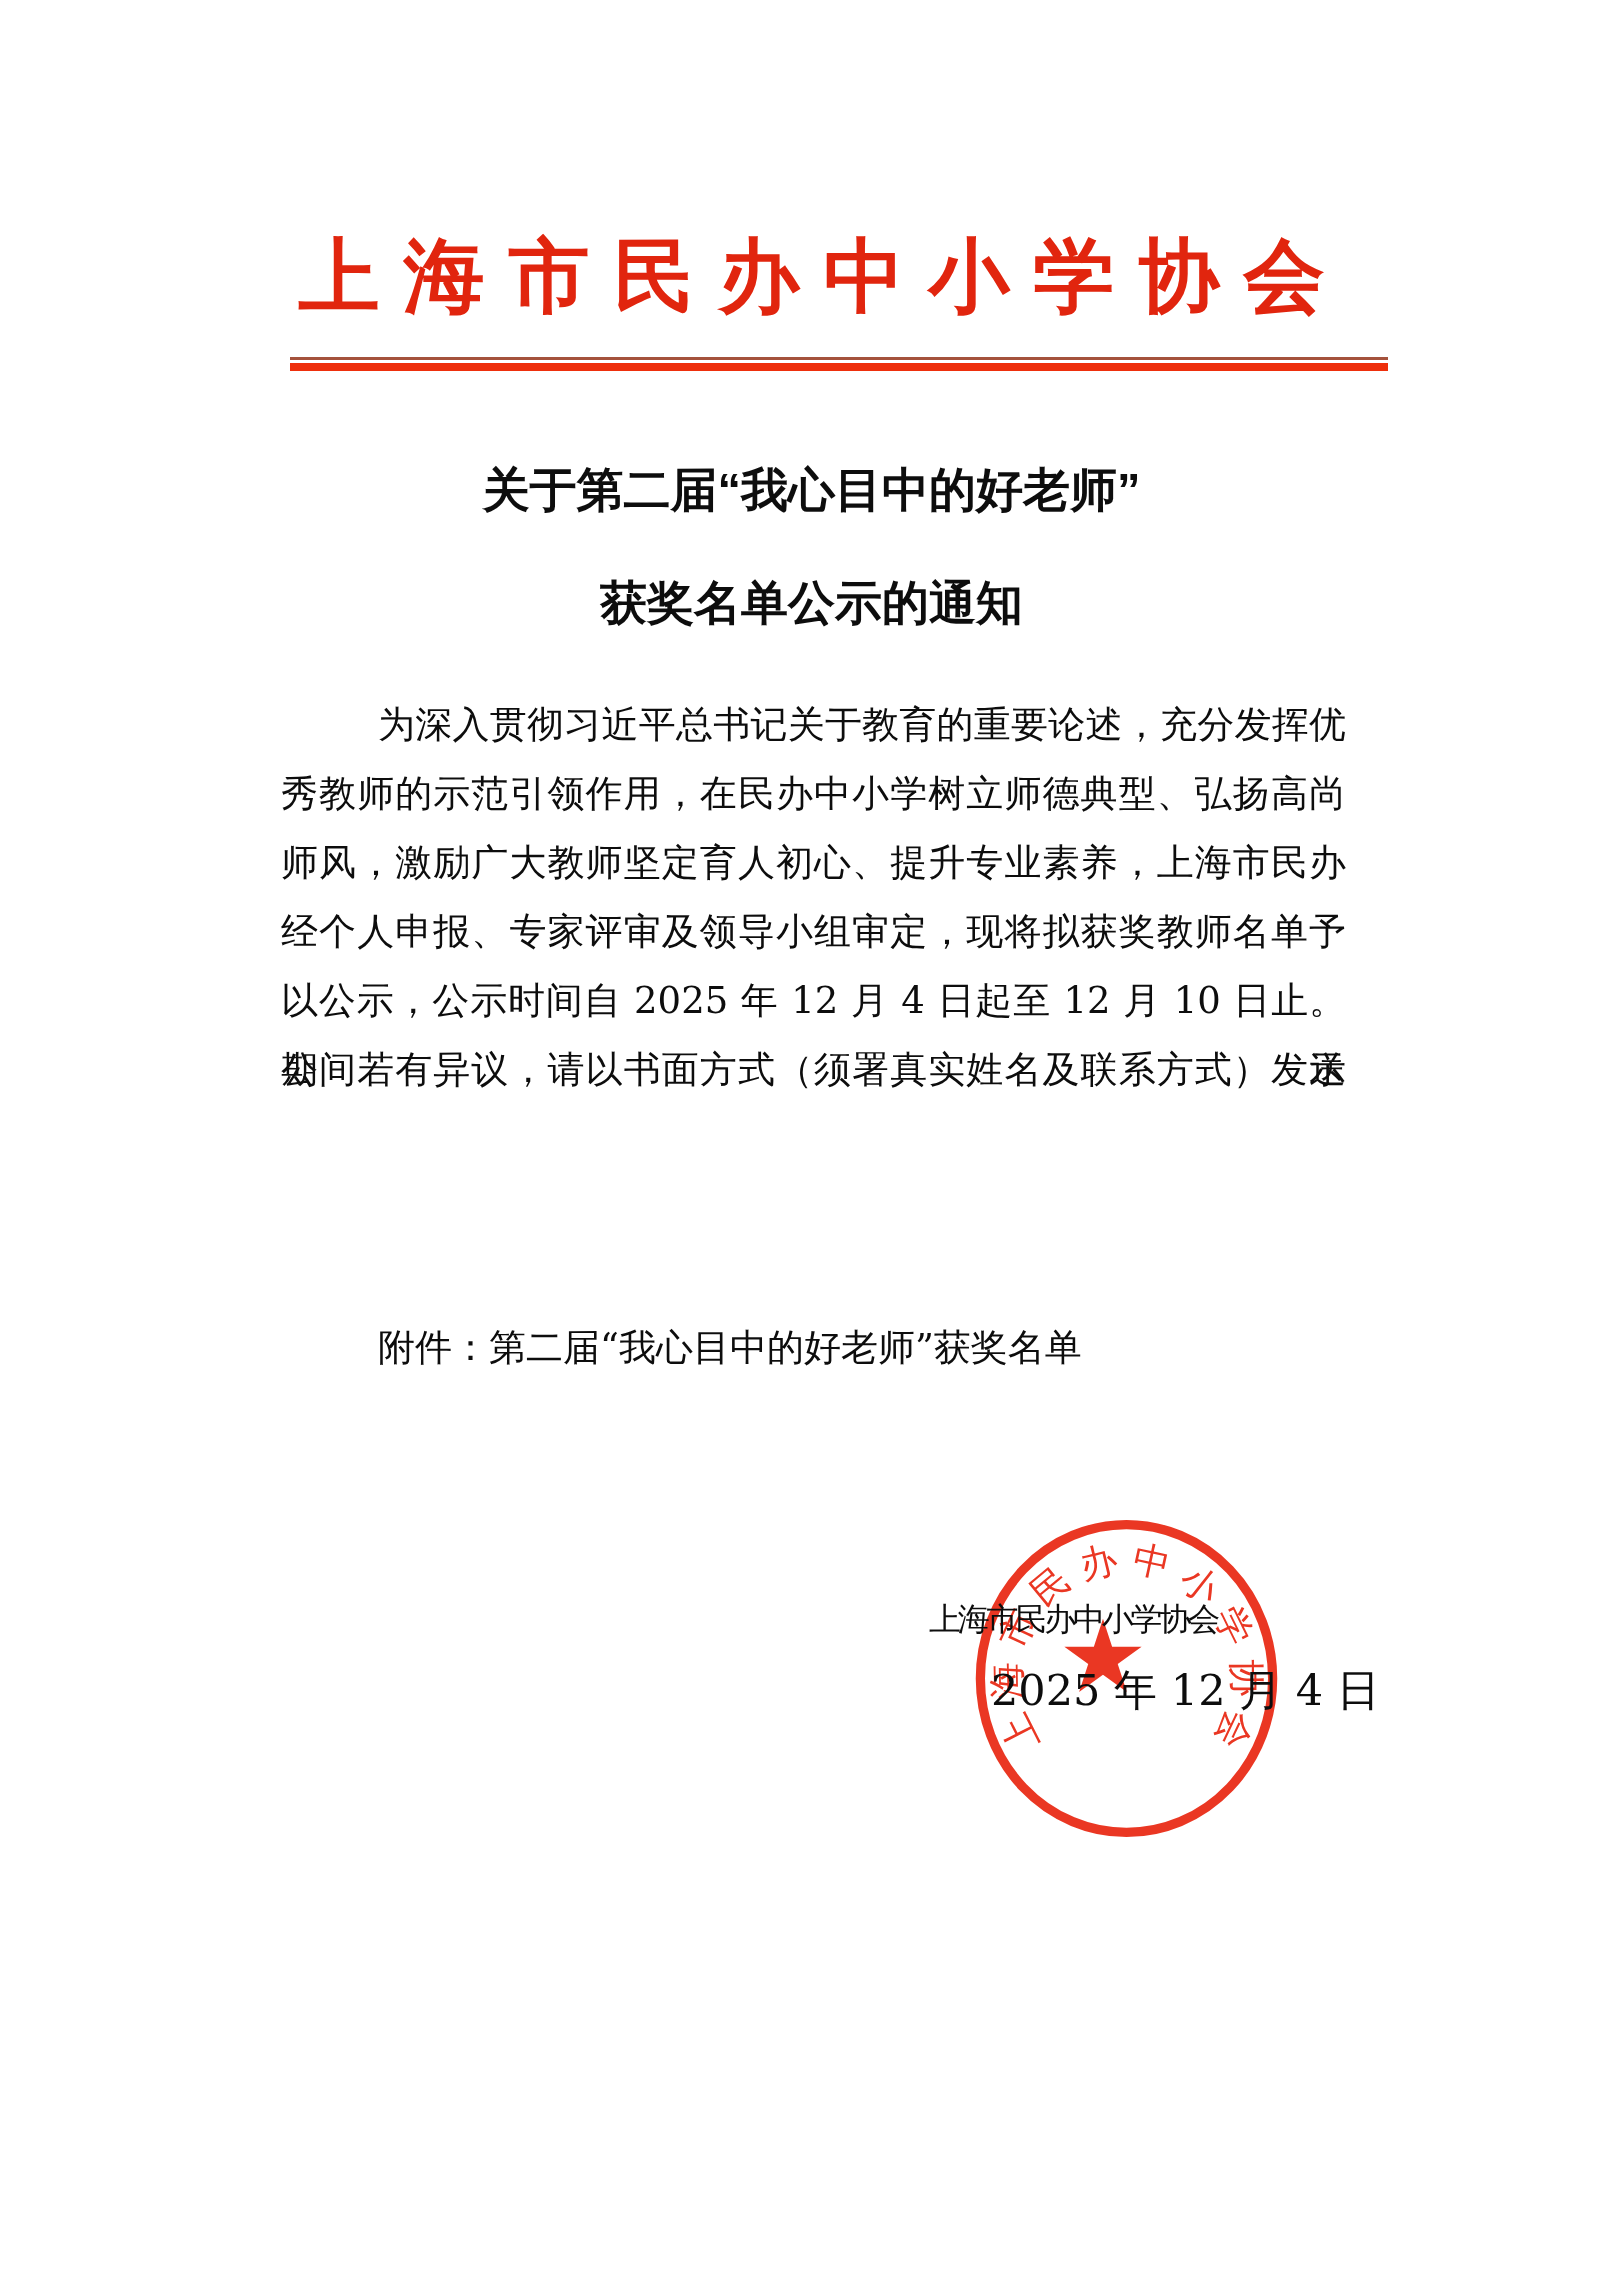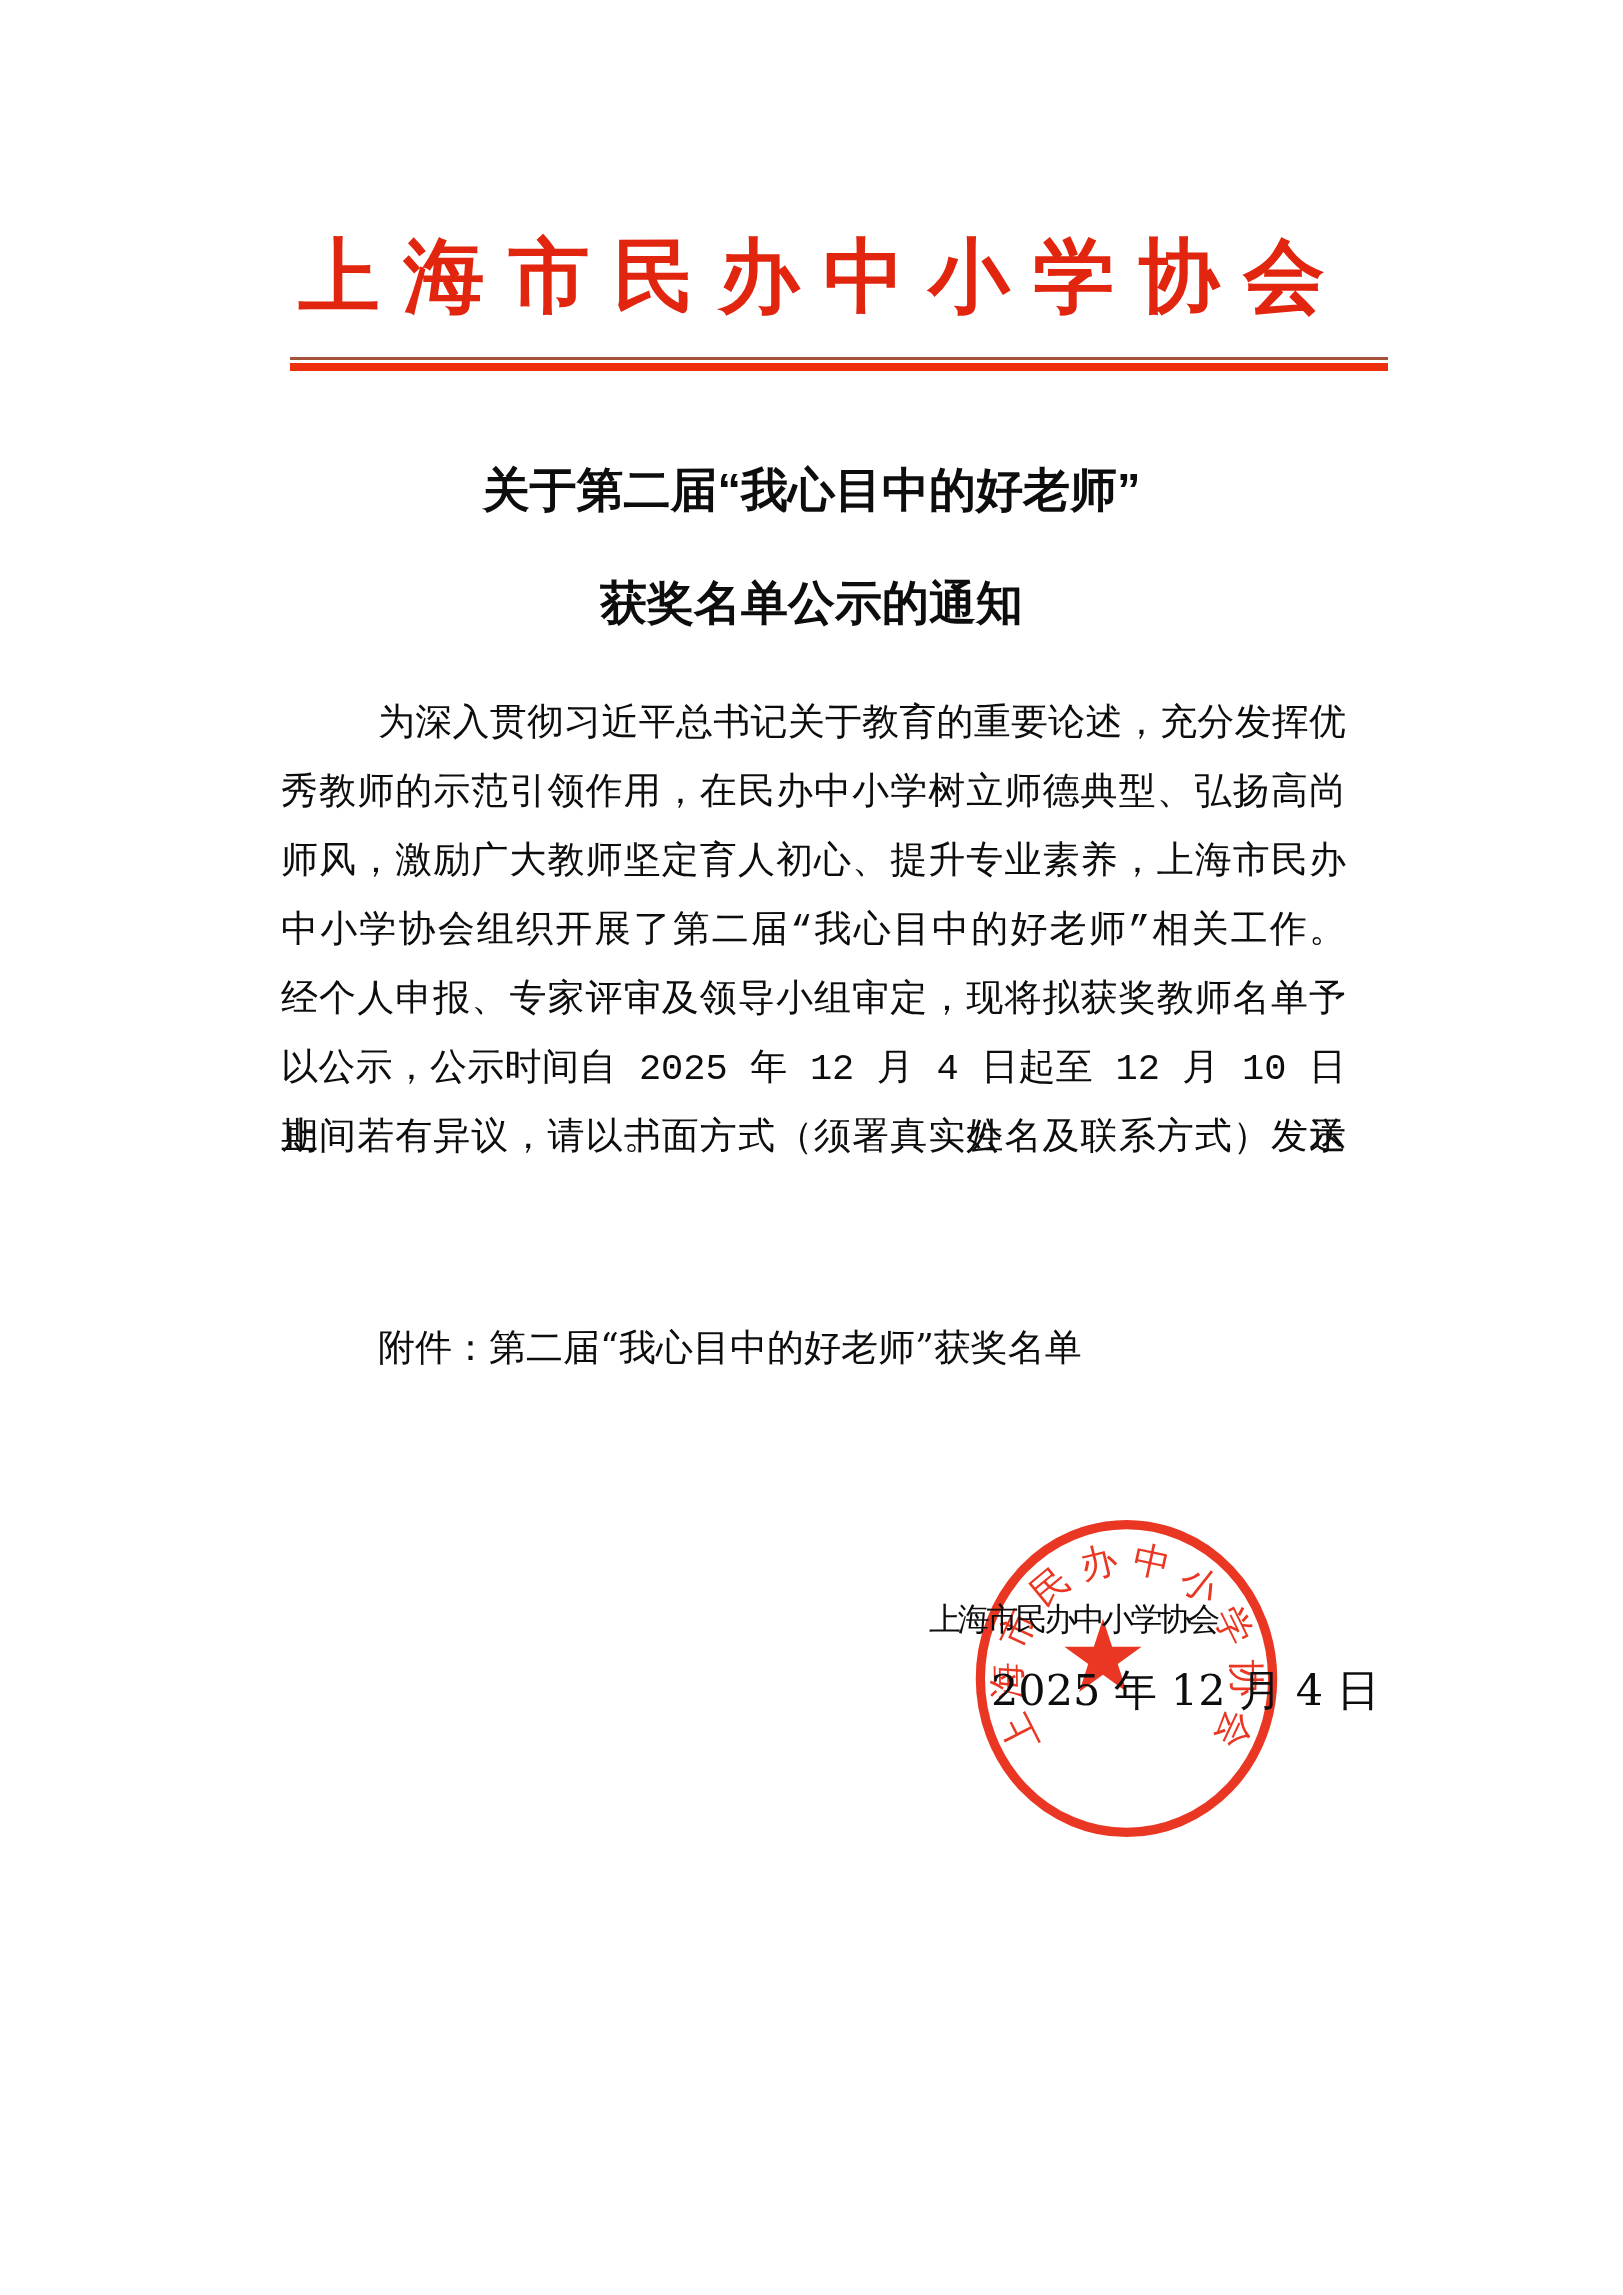--- a/index.html
+++ b/index.html
@@ -44,21 +44,20 @@
     line-height:1.1;
     color:#0d0d0d;
     white-space:nowrap;
   }
   .doc-title.l1{top:464px;}
   .doc-title.l2{top:552px;margin-top:25px;}
   
   .body-block{
     position:absolute;left:281px;top:690px;width:1065px;
     font-size:37px;
-    font-family:Liberation Mono, monospace;
   }
   .body-line{
     height:69px;
     line-height:69px;
     white-space:nowrap;
   }
   .body-line.justify{
     text-align:justify;
     text-align-last:justify;
     white-space:normal;
@@ -106,21 +105,20 @@
   <div class="rule-thin"></div>
   <div class="rule-thick"></div>
 
   <div class="doc-title l1">关于第二届“我心目中的好老师”</div>
   <div class="doc-title l2">获奖名单公示的通知</div>
 
   <div class="body-block">
     <div class="body-line justify indent">为深入贯彻习近平总书记关于教育的重要论述，充分发挥优</div>
     <div class="body-line justify">秀教师的示范引领作用，在民办中小学树立师德典型、弘扬高尚</div>
     <div class="body-line justify">师风，激励广大教师坚定育人初心、提升专业素养，上海市民办</div>
-    <div class="body-line justify">中小学协会组织开展了第二届“我心目中的好老师”相关工作。</div>
     <div class="body-line justify">经个人申报、专家评审及领导小组审定，现将拟获奖教师名单予</div>
     <div class="body-line justify">以公示，公示时间自 2025 年 12 月 4 日起至 12 月 10 日止。公示</div>
     <div class="body-line justify">期间若有异议，请以书面方式（须署真实姓名及联系方式）发送</div>
   </div>
 
   <div class="attachment-line">附件：第二届“我心目中的好老师”获奖名单</div>
 
   <svg class="seal" viewBox="0 0 470 480">
     <defs>
       <path id="seal-arc" d="M 115 330 A 150 150 0 1 1 355 330" fill="none"></path>

